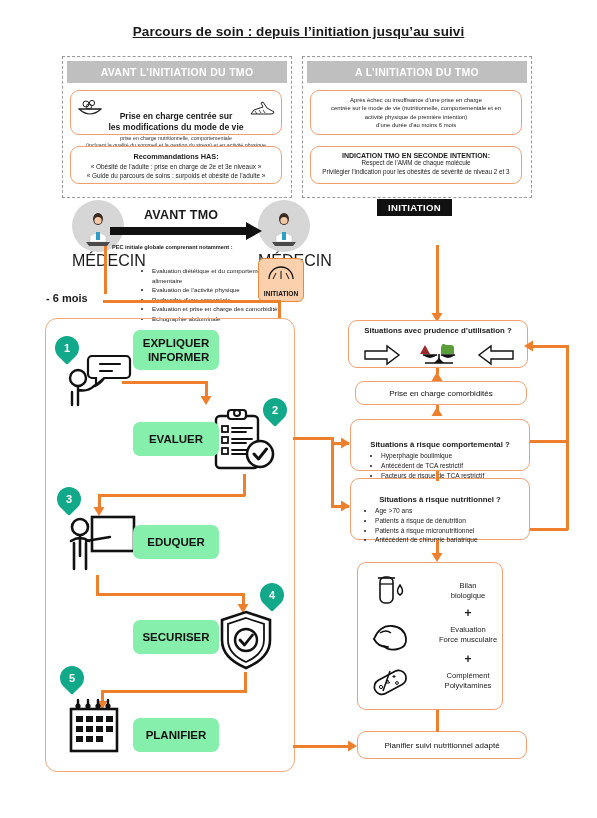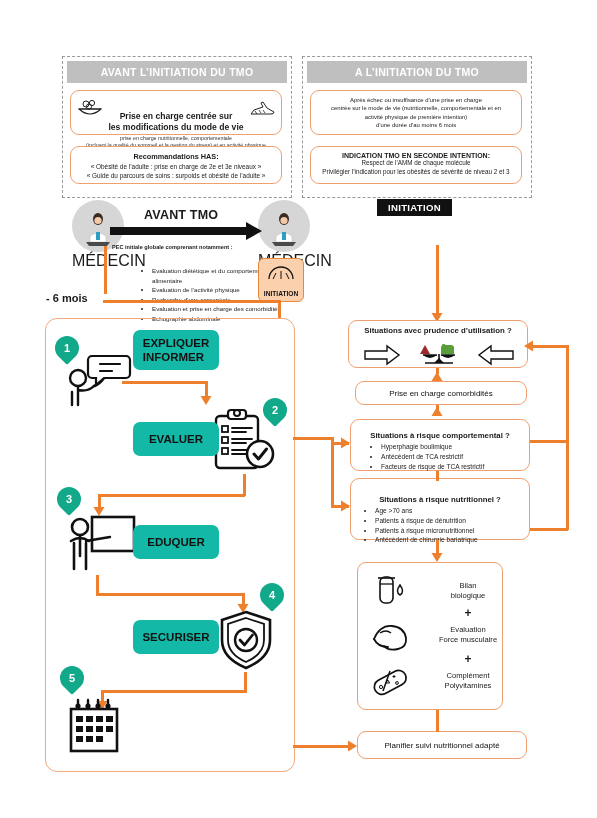--- a/index.html
+++ b/index.html
@@ -56,22 +56,22 @@
 
   .scalebox{left:258px;top:258px;width:44px;height:42px;background:#FBD0AD;
             border:1.4px solid #E8893B;border-radius:6px;}
   .scalebox .lbl{position:absolute;left:0;bottom:4px;width:44px;text-align:center;
                  font-size:6.6px;font-weight:700;color:#111;}
 
   
   .flowbox{left:45px;top:318px;width:248px;height:452px;border:1.6px solid #F2A878;
            border-radius:12px;}
 
-  .chip{background:#14b8a6;border-radius:7px;display:flex;align-items:center;
-        justify-content:center;text-align:left;font-weight:700;color:#111;}
+  .chip{background:#86efac;border-radius:7px;display:flex;align-items:center;
+        justify-content:center;text-align:right;font-weight:700;color:#111;}
 
   .pin{width:24px;height:24px;border-radius:50% 50% 50% 2px;background:#12A98A;
        transform:rotate(-45deg);display:flex;align-items:center;justify-content:center;}
   .pin span{transform:rotate(45deg);color:#fff;font-size:11px;font-weight:700;}
 
   
   .rtitle{font-size:7.8px;font-weight:700;text-align:center;}
   .rlist{margin:2px 0 0 0;padding-left:30px;}
   .rlist li{font-size:6.6px;line-height:9.8px;color:#222;}
   .plain{display:flex;align-items:center;justify-content:center;
@@ -80,20 +80,21 @@
   .bilantxt{font-size:7.6px;line-height:10px;text-align:center;}
   .plus{font-size:12px;font-weight:700;text-align:center;line-height:12px;}
 
   svg{display:block;}
 </style>
 </head>
 <body>
 
 <div class="page">
 
+  <div class="abs title">Parcours de soin : depuis l’initiation jusqu’au suivi</div>
 
   <div class="panel left">
     <div class="panel-head">AVANT L’INITIATION DU TMO</div>
   </div>
 
   <div class="abs rbox lifebox">
     <svg class="abs" style="left:6px;top:7px;" width="26" height="22" viewBox="0 0 26 22">
       <circle cx="9" cy="6" r="3" fill="none" stroke="#222" stroke-width="1"></circle>
       <circle cx="15" cy="5" r="2.6" fill="none" stroke="#222" stroke-width="1"></circle>
       <circle cx="12" cy="8.5" r="2.6" fill="none" stroke="#222" stroke-width="1"></circle>
@@ -297,20 +298,21 @@
         <rect x="38" y="18" width="7" height="6"></rect>
       <rect x="8" y="28" width="7" height="6"></rect>
         <rect x="18" y="28" width="7" height="6"></rect>
       <rect x="28" y="28" width="7" height="6"></rect>
         <rect x="38" y="28" width="7" height="6"></rect>
       <rect x="8" y="38" width="7" height="6"></rect>
         <rect x="18" y="38" width="7" height="6"></rect>
       <rect x="28" y="38" width="7" height="6"></rect>
     </g>
   </svg>
+  <div class="abs chip" style="left:133px;top:718px;width:86px;height:34px;font-size:11.5px;">PLANIFIER</div>
 
   <div class="abs rbox" style="left:348px;top:320px;width:180px;height:48px;padding-top:5px;">
     <div class="rtitle">Situations avec prudence d’utilisation ?</div>
     <svg class="abs" style="left:14px;top:22px;" width="152" height="24" viewBox="0 0 152 24">
       <g>
           <path d="M2 8 h22 v-5 l12 9 -12 9 v-5 h-22 z" fill="#fff" stroke="#111" stroke-width="1.4"></path>
         </g>
       <g>
         <path d="M62 20 h28 M76 20 v-9" stroke="#111" stroke-width="1.6"></path>
         <path d="M71 20 l5 -5 l5 5 z" fill="#111"></path>
@@ -322,21 +324,21 @@
         <path d="M80 5 q-3 -4 1 -4 q2 0 2 3" fill="#5A9E3A"></path>
       </g>
       <g>
           <path d="M150 8 h-22 v-5 l-12 9 12 9 v-5 h22 z" fill="#fff" stroke="#111" stroke-width="1.4"></path>
         </g>
     </svg>
   </div>
 
   <div class="abs rbox plain" style="left:355px;top:381px;width:172px;height:24px;">Prise en charge comorbidités</div>
 
-  <div class="abs rbox" style="left:350px;top:419px;width:180px;height:52px;padding-top:11px;">
+  <div class="abs rbox" style="left:350px;top:419px;width:180px;height:52px;padding-top:20px;">
     <div class="rtitle">Situations à risque comportemental ?</div>
     <ul class="rlist">
       <li>Hyperphagie boulimique</li>
       <li>Antécédent de TCA restrictif</li>
       <li>Facteurs de risque de TCA restrictif</li>
     </ul>
   </div>
 
   <div class="abs rbox" style="left:350px;top:478px;width:180px;height:62px;padding-top:16px;">
     <div class="rtitle">Situations à risque nutritionnel ?</div>

